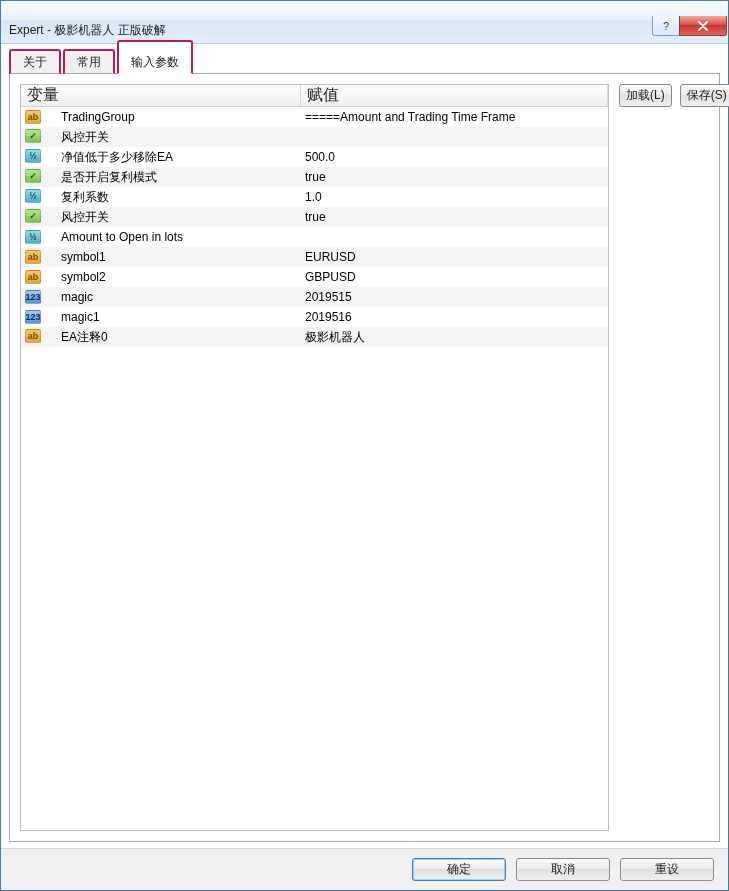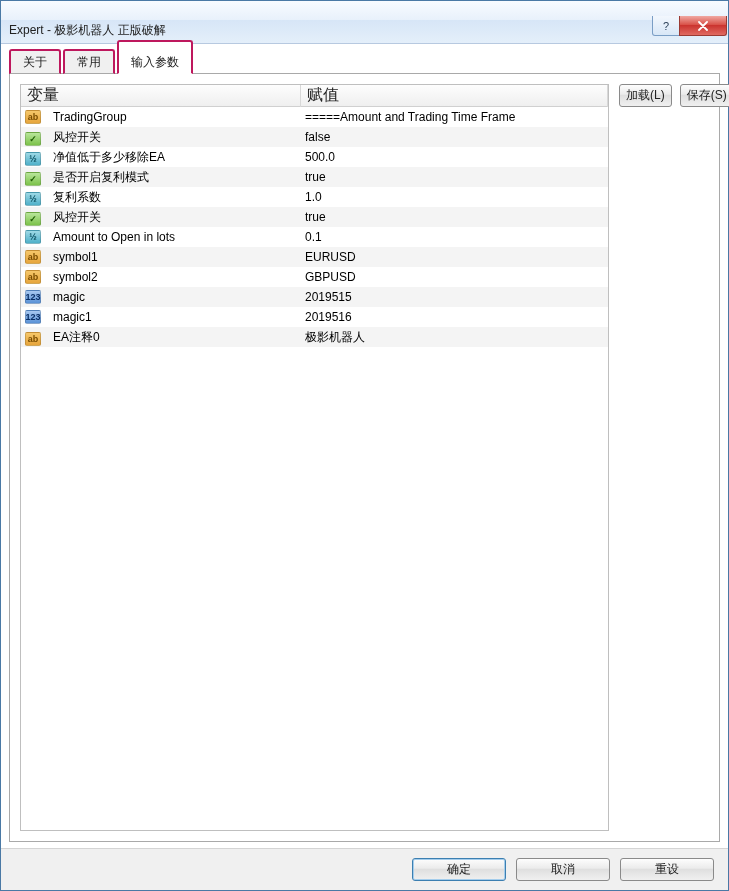--- a/index.html
+++ b/index.html
@@ -140,21 +140,21 @@
   .row {
     display: flex;
     height: 20px;
     align-items: center;
     font-size: 12px;
     border-bottom: 0;
   }
   .row:nth-child(odd) { background: #fff; }
   .row:nth-child(even) { background: #f4f4f4; }
   .row .cell { padding: 0 4px; white-space: nowrap; overflow: hidden; text-overflow: ellipsis; }
-  .row .cell.var { width: 280px; display: flex; align-items: flex-end; gap: 12px; }
+  .row .cell.var { width: 280px; display: flex; align-items: flex-start; gap: 20px; }
   .row .cell.val { flex: 1; }
 
   .type-icon {
     width: 16px; height: 14px;
     border-radius: 2px;
     display: inline-flex; align-items: center; justify-content: center;
     font-size: 9px; font-family: Tahoma, sans-serif; font-weight: bold;
     color: #fff;
     border: 1px solid rgba(0,0,0,0.15);
     flex-shrink: 0;
@@ -240,21 +240,20 @@
                 <span class="type-icon type-ab">ab</span>
                 <span>TradingGroup</span>
               </div>
               <div class="cell val">=====Amount and Trading Time Frame</div>
             </div>
             <div class="row">
               <div class="cell var">
                 <span class="type-icon type-bool">✓</span>
                 <span>风控开关</span>
               </div>
-              <div class="cell val">false</div>
             </div>
             <div class="row">
               <div class="cell var">
                 <span class="type-icon type-double">½</span>
                 <span>净值低于多少移除EA</span>
               </div>
               <div class="cell val">500.0</div>
             </div>
             <div class="row">
               <div class="cell var">
@@ -275,21 +274,20 @@
                 <span class="type-icon type-bool">✓</span>
                 <span>风控开关</span>
               </div>
               <div class="cell val">true</div>
             </div>
             <div class="row">
               <div class="cell var">
                 <span class="type-icon type-double">½</span>
                 <span>Amount to Open in lots</span>
               </div>
-              <div class="cell val">0.1</div>
             </div>
             <div class="row">
               <div class="cell var">
                 <span class="type-icon type-ab">ab</span>
                 <span>symbol1</span>
               </div>
               <div class="cell val">EURUSD</div>
             </div>
             <div class="row">
               <div class="cell var">

